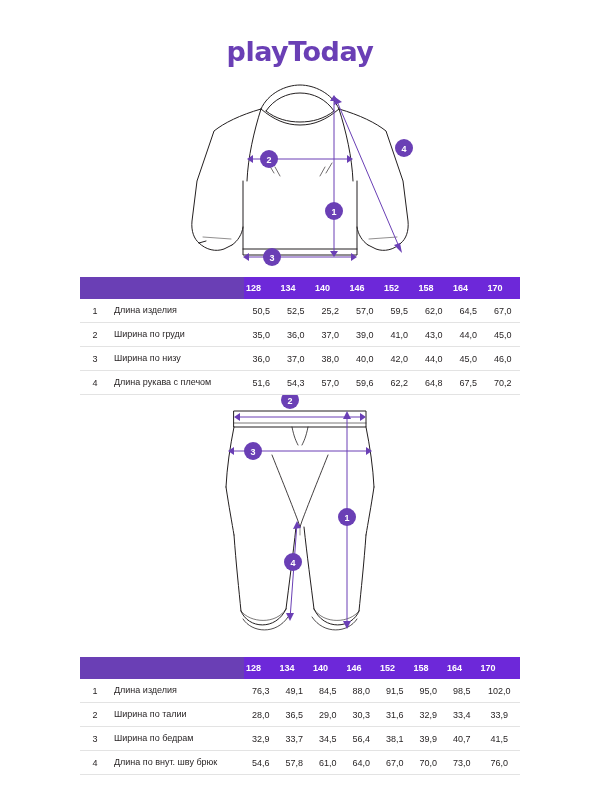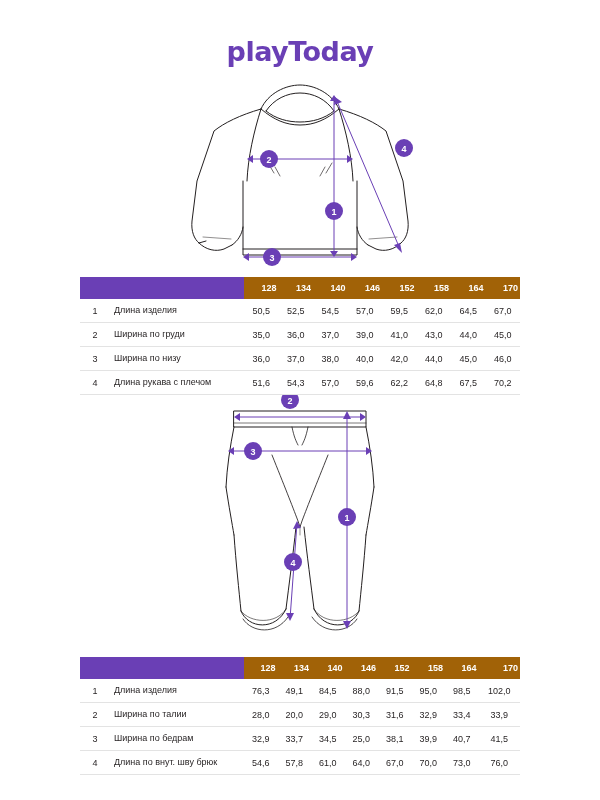--- a/index.html
+++ b/index.html
@@ -41,26 +41,26 @@
 
   
   .size-table {
     width: 440px;
     margin: 0 auto;
     border-collapse: collapse;
     font-size: 9px;
     color: #231f20;
   }
   .size-table thead th {
-    background: #a16207;
+    background: #6d28d9;
     color: #ffffff;
     font-size: 9px;
     font-weight: bold;
     padding: 4px 2px;
-    text-align: right;
+    text-align: left;
     height: 14px;
   }
   .size-table thead th.lead {
     text-align: left;
     background: #6a3fb5;
   }
   .size-table tbody td {
     border-bottom: 1px solid #e3e3e3;
     padding: 4px 2px;
     text-align: center;
@@ -187,21 +187,21 @@
           <th>164</th>
           <th>170</th>
         </tr>
       </thead>
       <tbody>
         <tr>
           <td class="num">1</td>
           <td class="label">Длина изделия</td>
           <td>50,5</td>
           <td>52,5</td>
-          <td>54,5</td>
+          <td>25,2</td>
           <td>57,0</td>
           <td>59,5</td>
           <td>62,0</td>
           <td>64,5</td>
           <td>67,0</td>
         </tr>
         <tr>
           <td class="num">2</td>
           <td class="label">Ширина по груди</td>
           <td>35,0</td>
@@ -335,35 +335,35 @@
           <td>88,0</td>
           <td>91,5</td>
           <td>95,0</td>
           <td>98,5</td>
           <td>102,0</td>
         </tr>
         <tr>
           <td class="num">2</td>
           <td class="label">Ширина по талии</td>
           <td>28,0</td>
-          <td>20,0</td>
+          <td>36,5</td>
           <td>29,0</td>
           <td>30,3</td>
           <td>31,6</td>
           <td>32,9</td>
           <td>33,4</td>
           <td>33,9</td>
         </tr>
         <tr>
           <td class="num">3</td>
           <td class="label">Ширина по бедрам</td>
           <td>32,9</td>
           <td>33,7</td>
           <td>34,5</td>
-          <td>25,0</td>
+          <td>56,4</td>
           <td>38,1</td>
           <td>39,9</td>
           <td>40,7</td>
           <td>41,5</td>
         </tr>
         <tr>
           <td class="num">4</td>
           <td class="label">Длина по внут. шву брюк</td>
           <td>54,6</td>
           <td>57,8</td>

